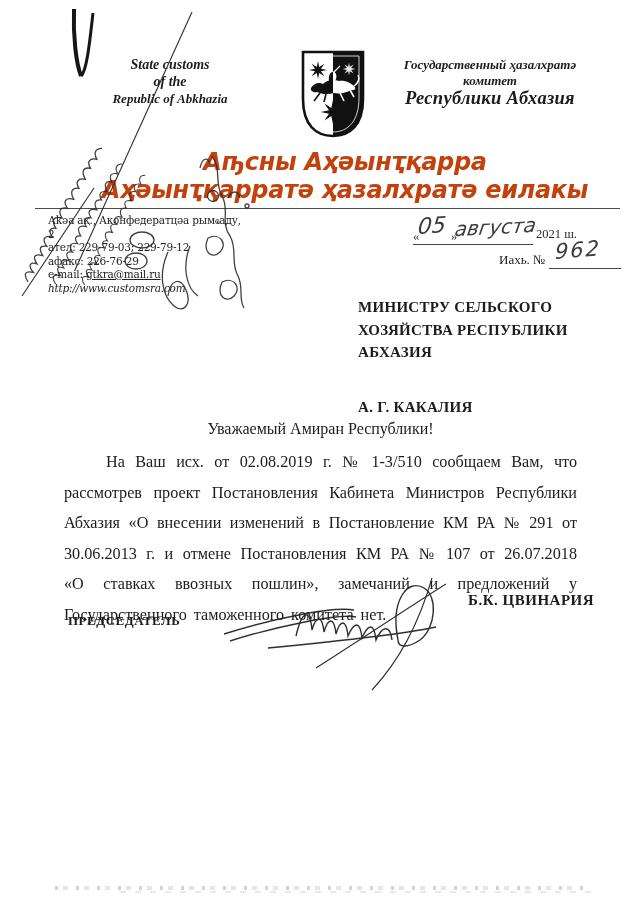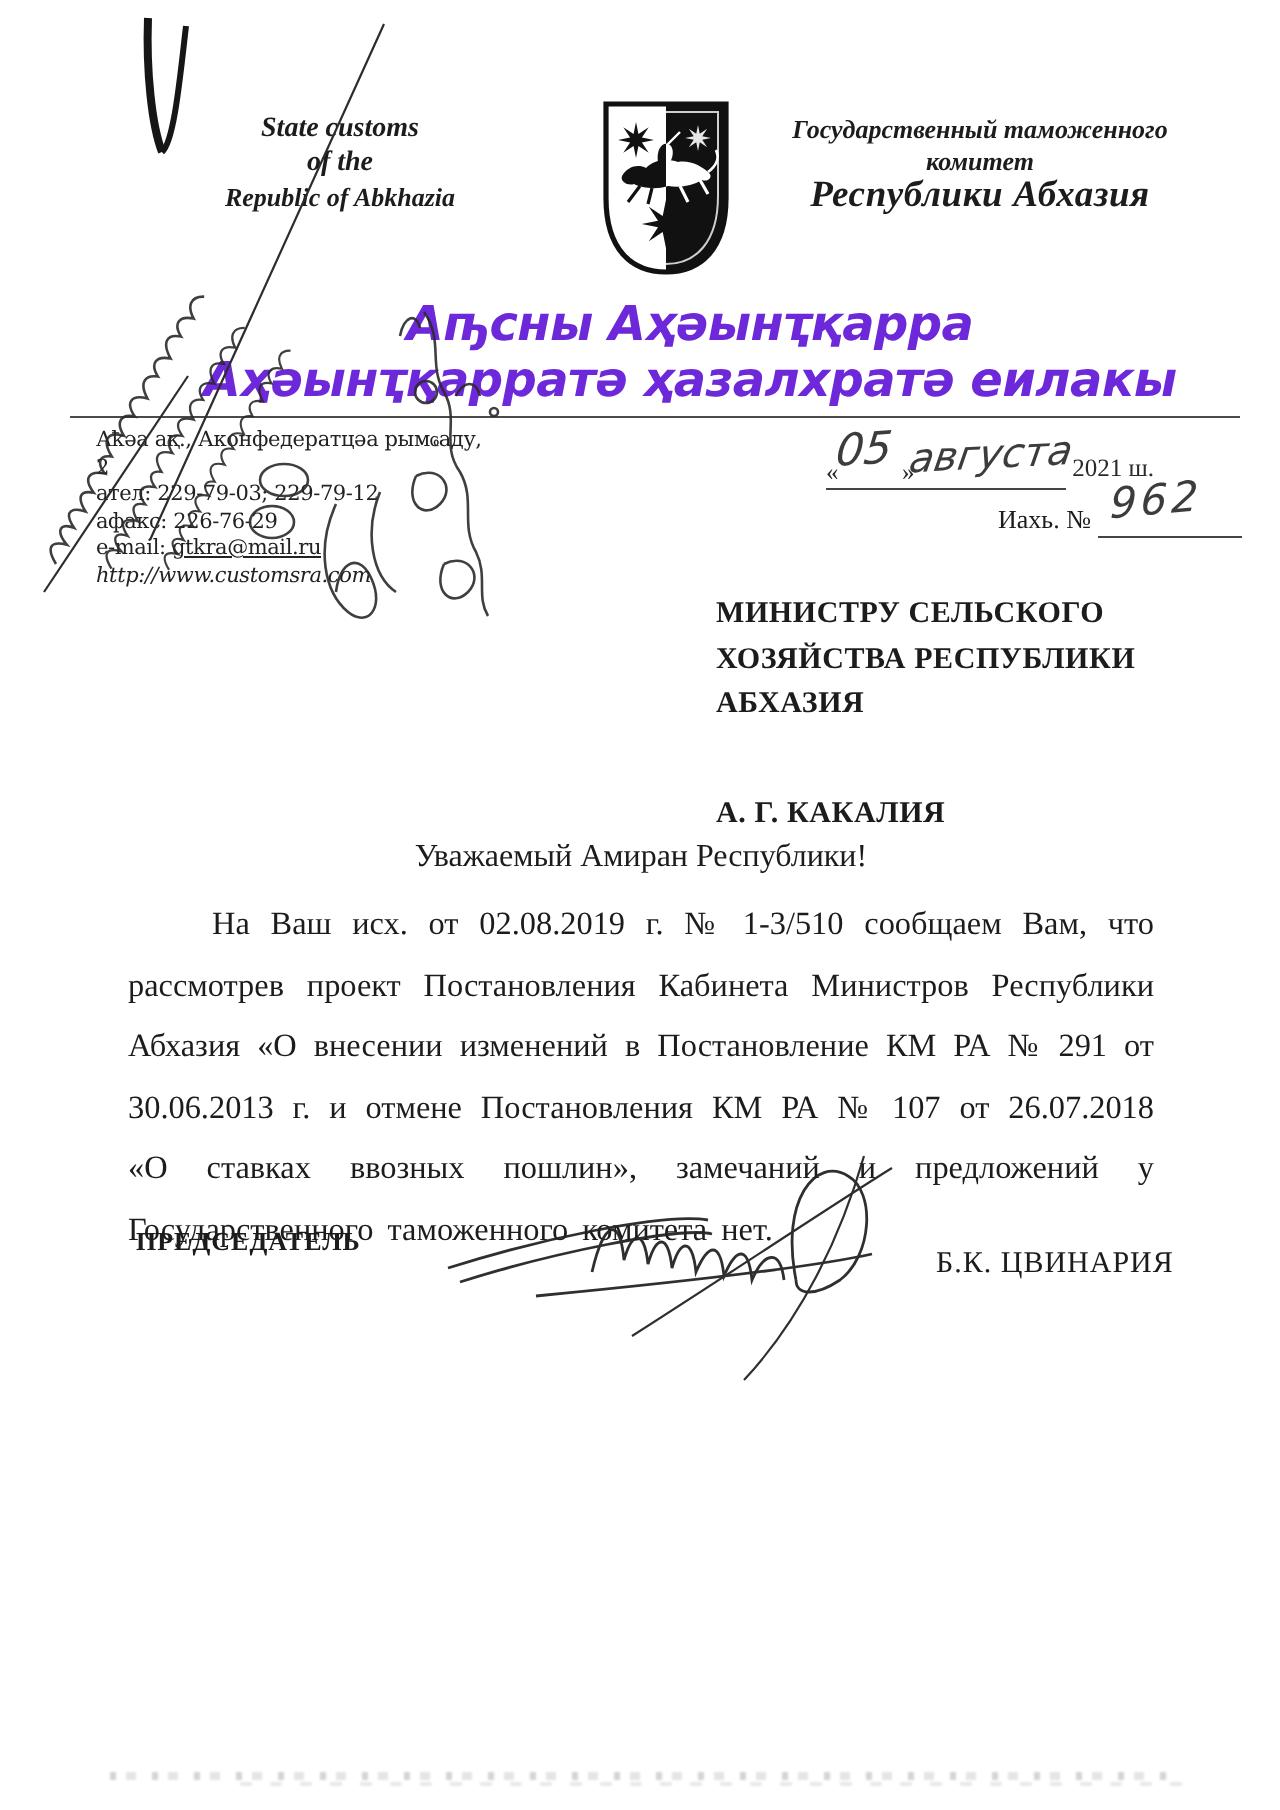--- a/index.html
+++ b/index.html
@@ -30,21 +30,21 @@
   }
   .hdr-right .big{font-size:18.5px; margin-top:3px; letter-spacing:.3px;}
   .emblem-box{left:299px; top:48px; width:68px; height:92px;}
   
   .lh-title{
     left:80px; top:148px; width:530px;
     text-align:center;
     font-family:"DejaVu Sans", sans-serif;
     font-style:italic; font-weight:bold;
     font-size:24px; line-height:28px; letter-spacing:-.3px;
-    color:#6d28d9;
+    color:#c2410c;
   }
   .rule{
     left:35px; top:208px; width:585px; height:0;
     border-top:1.2px solid #4a4a4a;
   }
   
   .contact{
     left:48px; top:214px; width:200px;
     font-family:"DejaVu Serif", serif;
     font-size:10.5px; line-height:13.5px;
@@ -84,21 +84,21 @@
     text-align:center; font-size:16px;
   }
   .paragraph{
     left:64px; top:447px; width:513px;
     font-size:16.2px; line-height:30.5px;
     text-align:justify; text-indent:42px;
     word-spacing:3px;
   }
   
   .sig-title{left:68px; top:613px; font-weight:bold; font-size:13px; letter-spacing:.5px;font-family:Liberation Serif, serif;}
-  .sig-name{left:468px; top:624px; font-weight:normal; font-size:15px; letter-spacing:.5px;}
+  .sig-name{left:468px; top:592px; font-weight:bold; font-size:15px; letter-spacing:.5px;}
   
   .ink-overlay{left:0; top:0; width:640px; height:905px; pointer-events:none;}
   .scan-noise1{
     left:55px; top:886px; width:530px; height:4px;
     background:repeating-linear-gradient(90deg,
       rgba(50,50,50,.28) 0 3px, rgba(0,0,0,0) 3px 8px,
       rgba(60,60,60,.18) 8px 13px, rgba(0,0,0,0) 13px 21px);
     filter:blur(.4px); opacity:.75;
   }
   .scan-noise2{
@@ -145,21 +145,21 @@
         <path stroke="none" d="M30,33 C29,27 32,23 35,24 C38,25 38,30 36,33 Z"></path>
         <path fill="none" stroke-width="1.6" d="M21,45 L15,53 M27,46 L25,54 M41,45 L45,53 M51,42 L55,49"></path>
         <path fill="none" stroke-width="1.4" d="M55,38 C59,35 61,31 59,27"></path>
         <path fill="none" stroke-width="1.2" d="M34,25 L41,18"></path>
       </g>
     </g>
   </svg>
 </div>
 
 <div class="abs hdr-right">
-  <div>Государственный таможенного</div>
+  <div>Государственный ҳазалхратә</div>
   <div>комитет</div>
   <div class="big">Республики Абхазия</div>
 </div>
 
 <div class="abs lh-title">
   <div>Аҧсны Аҳәынҭқарра</div>
   <div>Аҳәынҭқарратә ҳазалхратә еилакы</div>
 </div>
 
 <div class="abs rule"></div>

